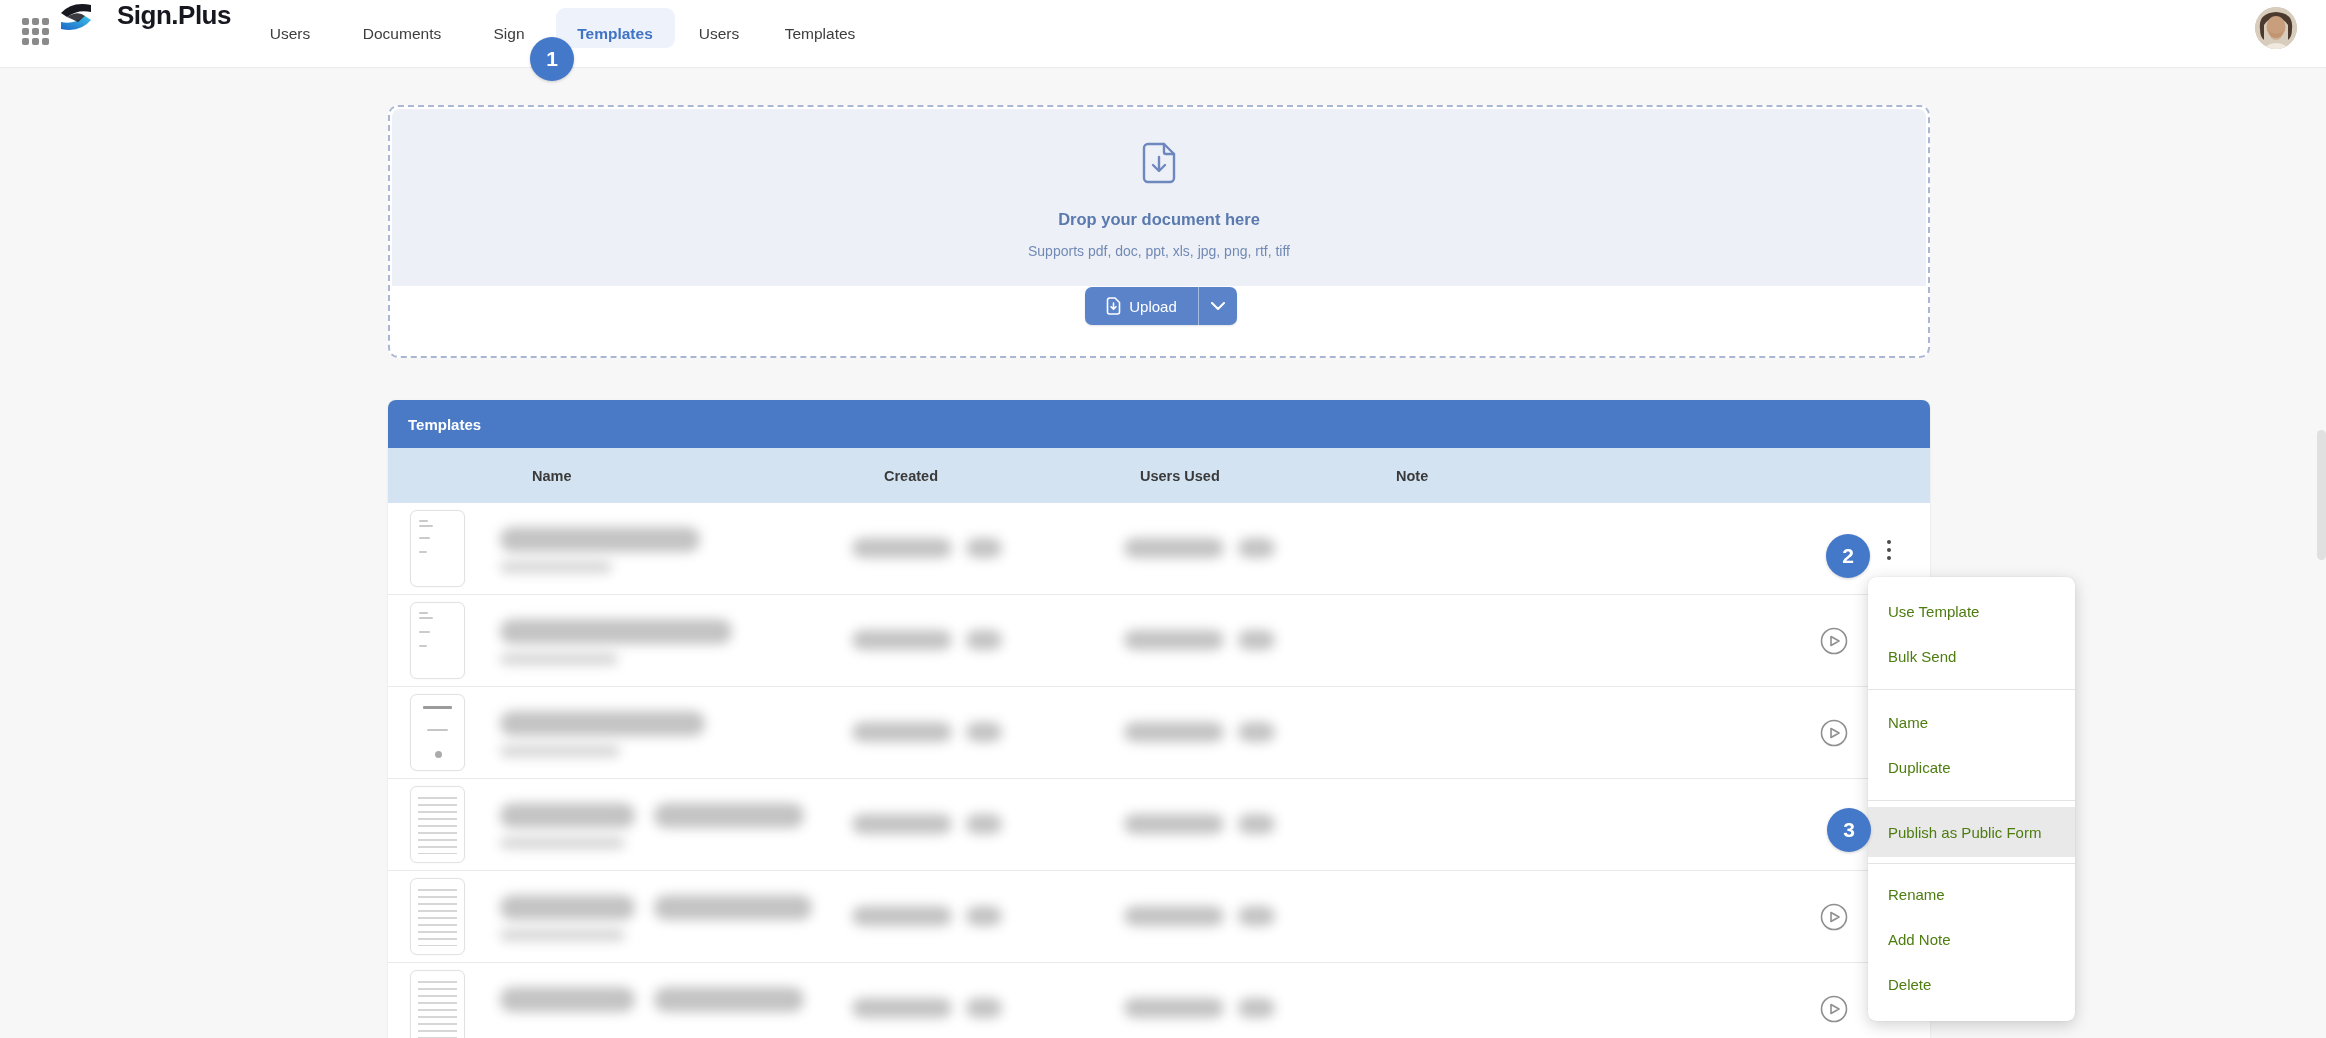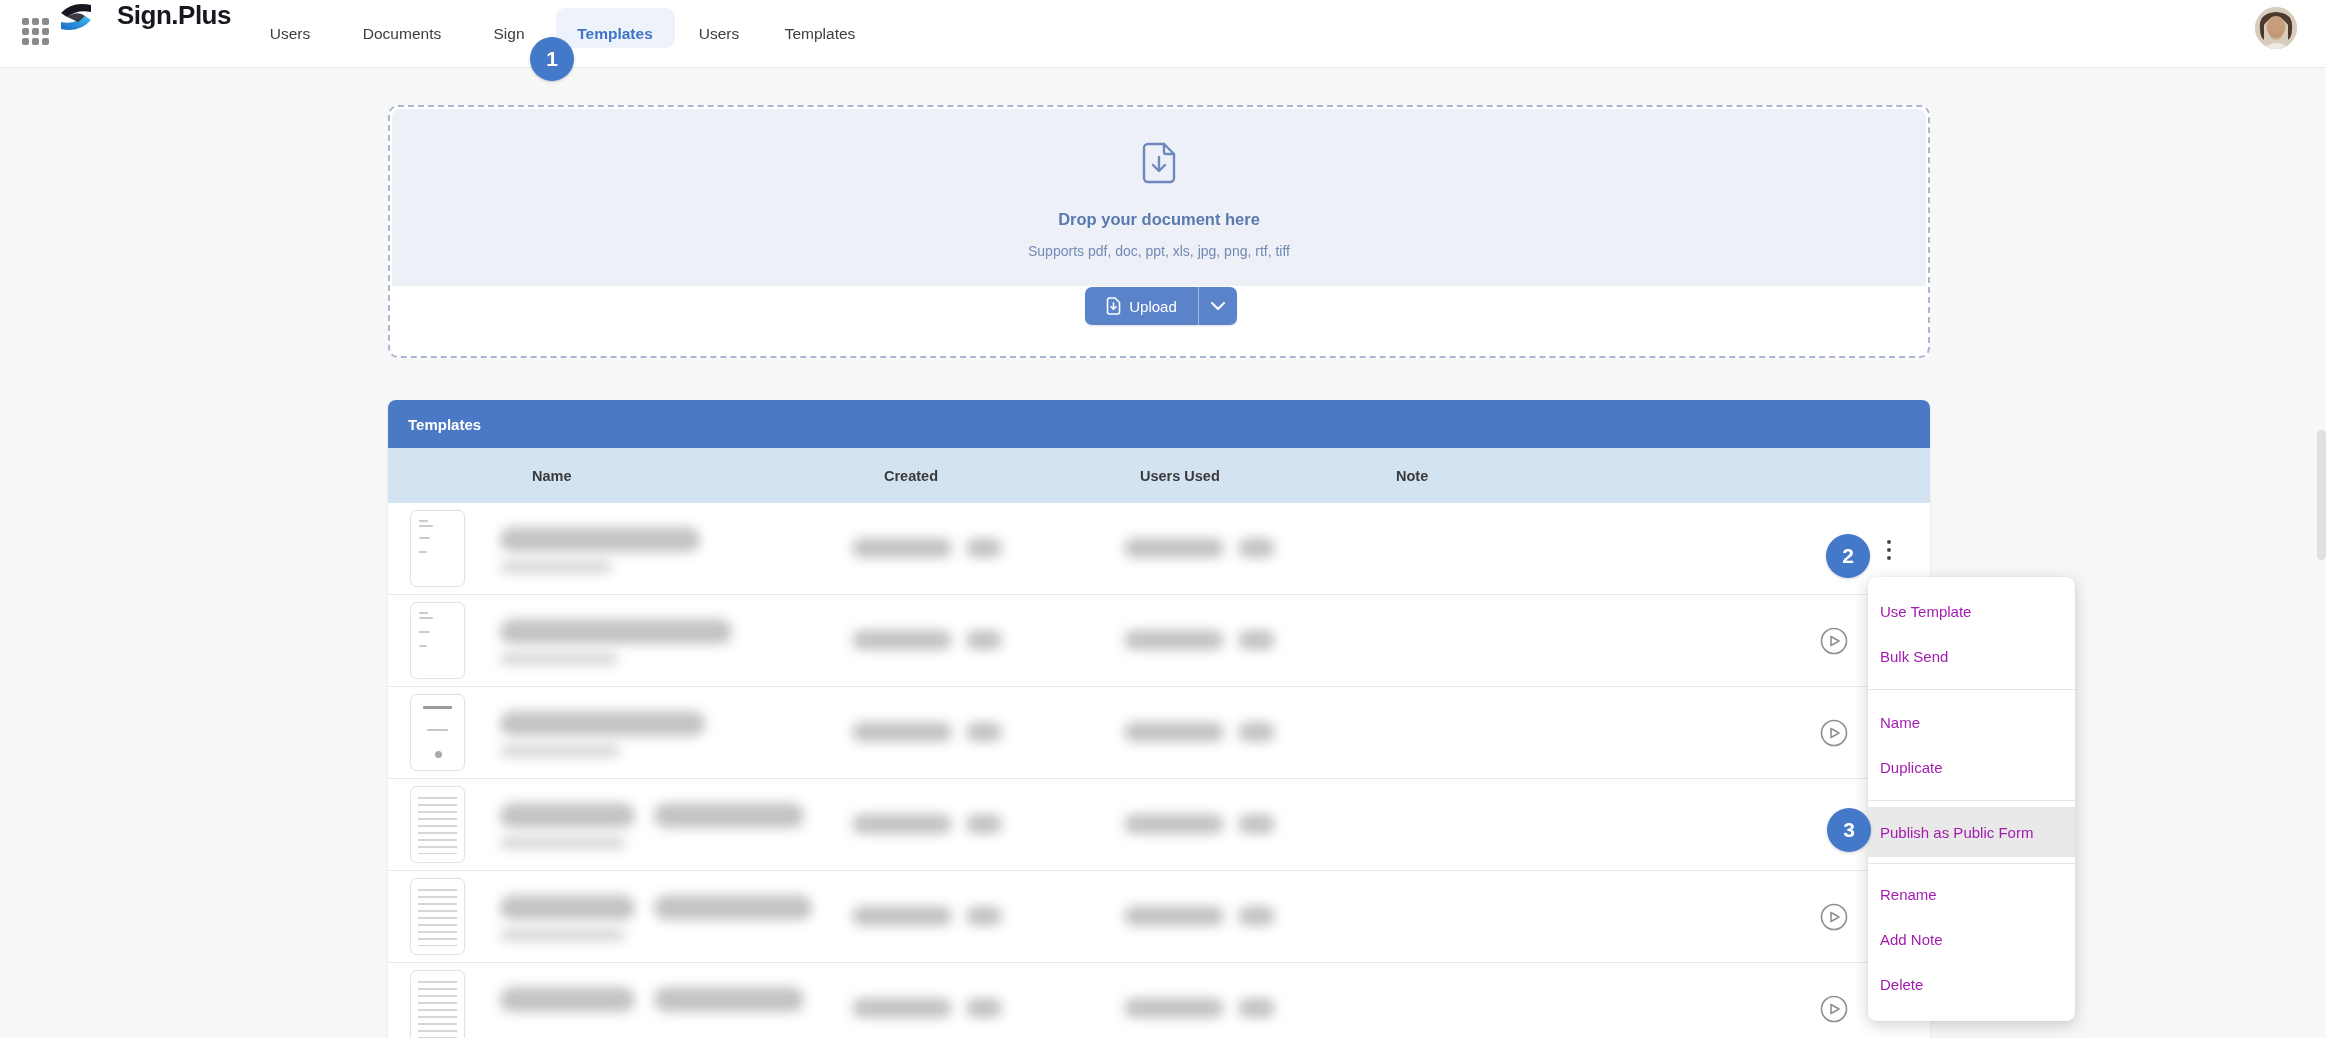--- a/index.html
+++ b/index.html
@@ -87,22 +87,22 @@
            display:flex; flex-direction:column; align-items:center; justify-content:space-between; }
   .kebab span { width:4px; height:4px; border-radius:50%; background:#4a4a4a; }
 
   
   .ctx-menu { position:absolute; left:1868px; top:577px; width:207px; background:#ffffff;
               border-radius:8px; box-shadow:0 4px 16px rgba(0,0,0,.18), 0 0 1px rgba(0,0,0,.2);
               z-index:50; overflow:hidden; }
   .ctx-sec { padding:10px 0; }
   .ctx-sec.first { padding-top:12px; }
   .ctx-sec.last { padding-bottom:14px; padding-top:8px; }
-  .ctx-item { height:45px; display:flex; align-items:center; padding-left:12px;
-              font-size:15px; color:#a21caf; cursor:pointer; white-space:nowrap; }
+  .ctx-item { height:45px; display:flex; align-items:center; padding-left:20px;
+              font-size:15px; color:#4d7c0f; cursor:pointer; white-space:nowrap; }
   .ctx-div { height:1px; background:#e4e4e4; }
   .ctx-hl-wrap { padding:6px 0; }
   .ctx-item.highlight { height:50px; background:#e9e9e9; }
 
   
   .scroll-thumb { position:absolute; left:2317px; top:430px; width:9px; height:130px;
                   background:#e0e0e0; border-radius:5px; z-index:70; cursor:pointer; }
 
   svg { display:block; }
 </style>

